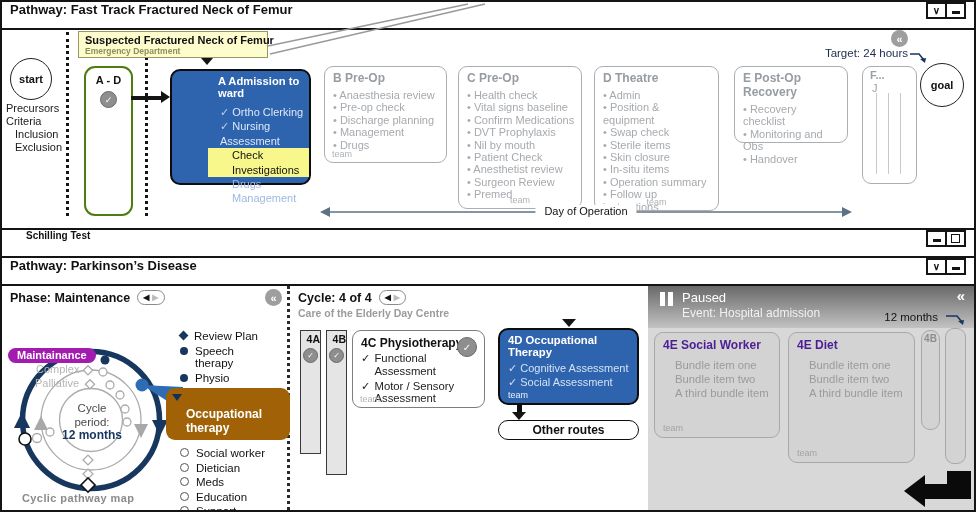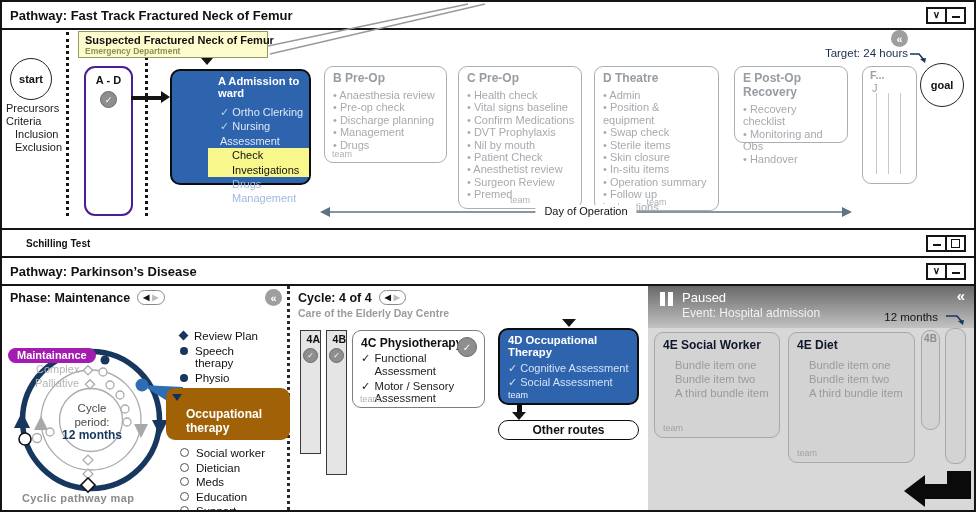--- a/index.html
+++ b/index.html
@@ -1,34 +1,34 @@
 <!DOCTYPE html>
 <html><head>
 <meta charset="utf-8">
 <style>
   html,body{margin:0;padding:0;background:#fff;font-family:"Liberation Sans",sans-serif;}
   .frame{position:relative;width:976px;height:512px;border:2px solid #141414;box-sizing:border-box;background:#fff;overflow:hidden;}
-  .bar{height:26px;border-bottom:2px solid #141414;display:flex;align-items:center;padding:0 8px;background:#fff;position:relative;box-sizing:content-box;}
+  .bar{height:26px;border-bottom:2px solid #141414;display:flex;align-items:flex-start;padding:0 8px;background:#fff;position:relative;box-sizing:content-box;}
   .bar-title{font-weight:bold;font-size:13px;color:#111;}
   .bar-sub{font-weight:bold;font-size:10px;color:#111;margin-left:16px;}
   .winbtns{margin-left:auto;display:flex;border:2px solid #141414;height:13px;background:#fff;}
   .wb{width:17px;display:flex;align-items:center;justify-content:center;border-left:2px solid #141414;cursor:default;font-size:10px;line-height:10px;color:#141414;font-weight:bold;}
   .wb:first-child{border-left:none;}
   .wb .dash{width:8px;height:2.5px;background:#141414;margin-top:4px;}
   .wb .box{width:7px;height:7px;border:1.7px solid #141414;}
   .collbtn{width:17px;height:17px;border-radius:50%;background:#9E9E9E;color:#fff;font-weight:bold;font-size:11px;display:flex;align-items:center;justify-content:center;}
   .stepper{display:inline-flex;align-items:center;gap:3px;border:1.5px solid #8A8A8A;border-radius:8px;padding:0 5px;height:13px;margin-left:7px;background:#fff;}
   .st-prev{font-size:8px;color:#141414;line-height:10px;}
   .st-next{font-size:8px;color:#BBB;line-height:10px;}
   
   .content1{position:relative;height:198px;border-bottom:2px solid #141414;background:#fff;}
   .circle-node{position:absolute;border:1.6px solid #222;border-radius:50%;display:flex;align-items:center;justify-content:center;font-weight:bold;font-size:11px;color:#111;background:#fff;}
   .pretext{position:absolute;font-size:11px;color:#1a1a1a;line-height:13px;}
   .dotline{position:absolute;top:2px;height:184px;border-left:3px dotted #141414;width:0;}
-  .adcard{position:absolute;left:82px;top:36px;width:45px;height:146px;border:2px solid #4c1d95;border-radius:11px;background:#fff;text-align:center;}
+  .adcard{position:absolute;left:82px;top:36px;width:45px;height:146px;border:2px solid #4d7c0f;border-radius:11px;background:#fff;text-align:center;}
   .adcard .lbl{font-weight:bold;font-size:11px;margin-top:6px;color:#111;}
   .chkcircle{width:15px;height:15px;border-radius:50%;background:#8E8E8E;border:1px solid #6A6A6A;color:#fff;font-size:9px;display:flex;align-items:center;justify-content:center;margin:5px auto 0;}
   .chkcircle::after{content:"✓";}
   .tooltip{position:absolute;left:76px;top:1px;width:190px;height:27px;background:#FCFCCC;border:1.2px solid #99995F;padding:2px 6px;box-sizing:border-box;z-index:6;}
   .tooltip .tt{font-weight:bold;font-size:11px;color:#111;white-space:nowrap;}
   .tooltip .td{font-weight:bold;font-size:8.5px;color:#8F8F58;}
   .tridown{position:absolute;width:0;height:0;border-left:6px solid transparent;border-right:6px solid transparent;border-top:7px solid #141414;}
   .harrow-bar{position:absolute;background:#141414;}
   .harrow-head{position:absolute;width:0;height:0;border-top:6.5px solid transparent;border-bottom:6.5px solid transparent;border-left:9px solid #141414;}
   .bluecard{position:absolute;background:#2E63AD;border:2.5px solid #0D0D0D;border-radius:10px;box-sizing:border-box;}
@@ -87,21 +87,21 @@
   .di::before{content:"✓ ";}
   .otroutes{position:absolute;left:208px;top:134px;width:141px;height:20px;border:1.8px solid #0D0D0D;border-radius:10px;background:#fff;font-weight:bold;font-size:12px;color:#111;text-align:center;line-height:19px;box-sizing:border-box;}
   .phead{height:42px;background:linear-gradient(#696969,#C2C2C2);position:relative;color:#fff;}
   .pbars{position:absolute;left:12px;top:6px;display:flex;gap:3px;}
   .pbars span{width:5px;height:14px;background:#fff;display:block;}
   .ptitle{position:absolute;left:34px;top:4px;font-weight:normal;font-size:13px;}
   .pevent{position:absolute;left:34px;top:20px;font-size:12px;color:#F2F2F2;}
   .pcoll{position:absolute;right:9px;top:1px;font-weight:bold;font-size:15px;color:#fff;}
   .pdur{position:absolute;right:36px;top:25px;font-size:11.5px;color:#141414;}
   .pcard{position:absolute;background:#D3D3D3;border:1.6px solid #A8A8A8;border-radius:9px;box-sizing:border-box;padding:5px 8px;}
-  .pcard .t{font-weight:bold;font-size:12px;color:#0f172a;}
+  .pcard .t{font-weight:bold;font-size:12px;color:#4c1d95;}
   .pcard .itms{margin:6px 0 0 12px;font-size:11.3px;color:#9B9B9B;line-height:14px;}
   .pcard .team{position:absolute;left:8px;bottom:4px;color:#A3A3A3;}
   .gslim{position:absolute;border:1.6px solid #A8A8A8;border-radius:9px;background:#D3D3D3;box-sizing:border-box;text-align:center;}
   .gslim .lbl{font-weight:bold;font-size:10px;color:#8E8E8E;margin-top:2px;}
 </style>
 </head>
 <body>
 
 <div class="frame">
 

